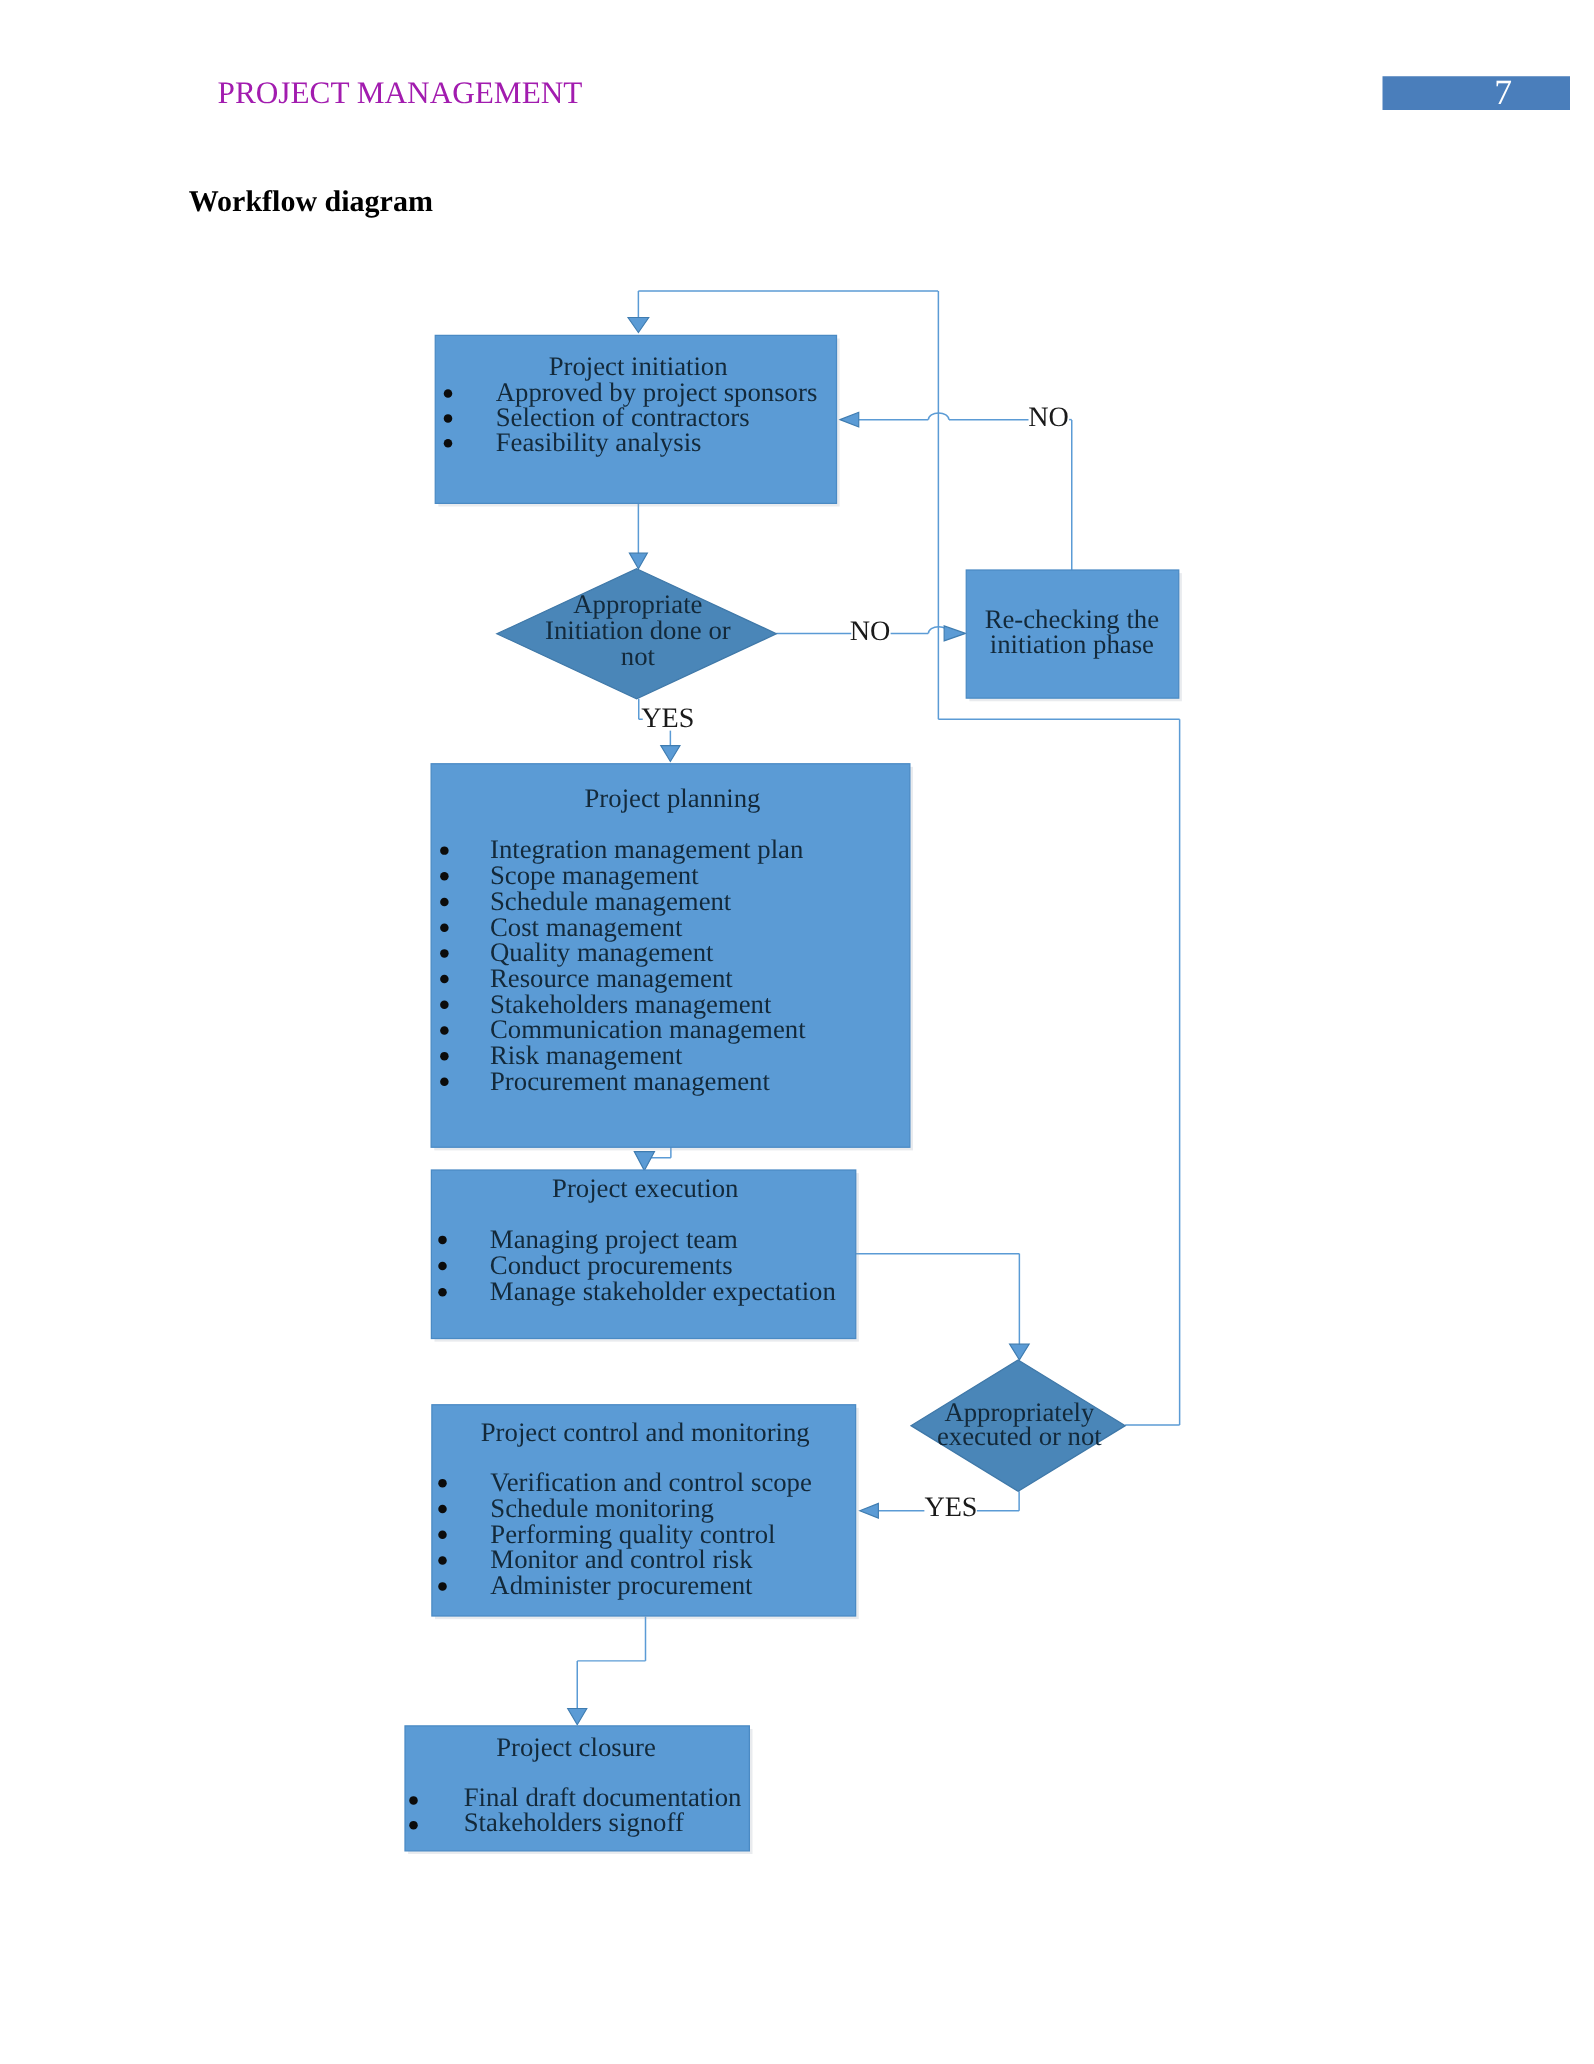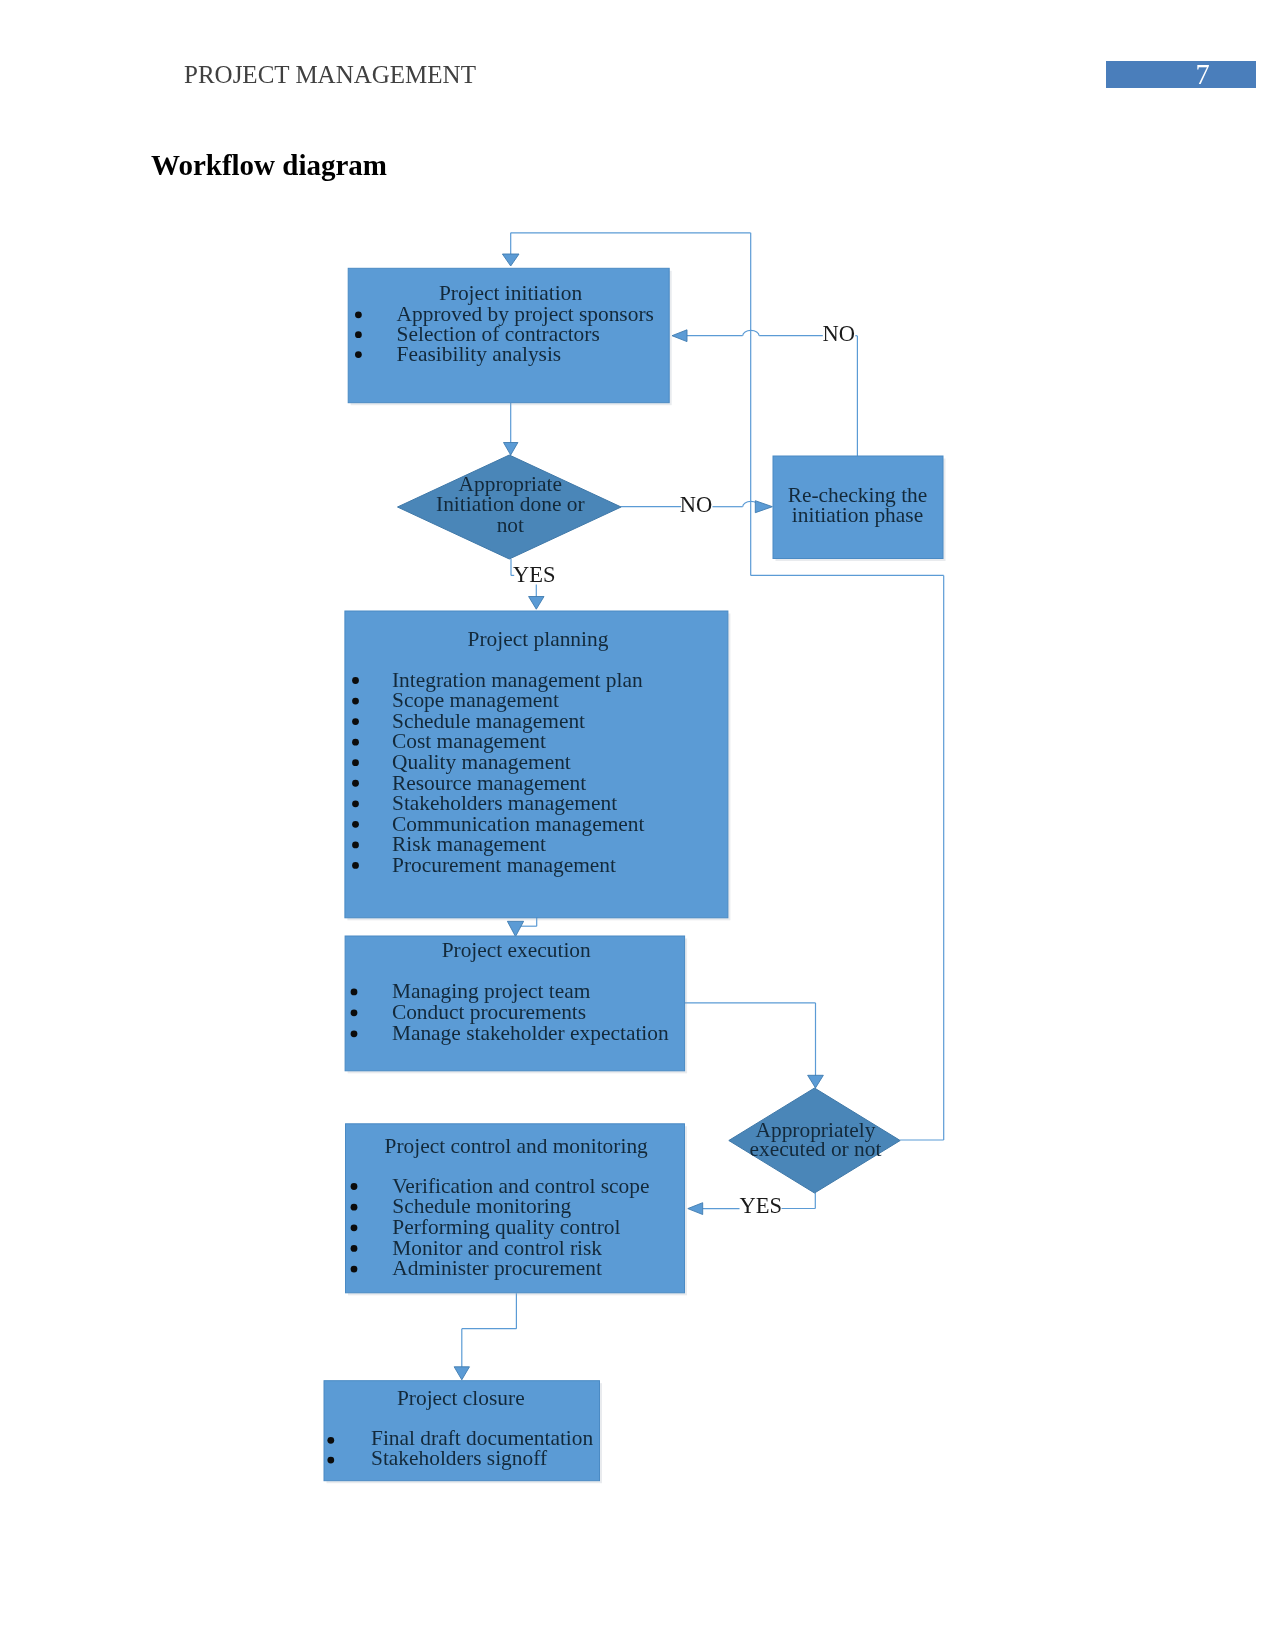--- a/index.html
+++ b/index.html
@@ -1,23 +1,23 @@
 <!DOCTYPE html>
 <html><head>
 <meta charset="utf-8">
 <title>PROJECT MANAGEMENT</title>
 <style>
   html,body{margin:0;padding:0;background:#ffffff;}
   body{width:1275px;height:1651px;font-family:"Liberation Serif",serif;overflow:hidden;position:relative;}
   .page{position:absolute;left:0;top:0;width:1275px;height:1651px;background:#fff;}
-  #hdr-title{position:absolute;left:184px;top:61px;font-size:25px;color:#404040;white-space:nowrap;}
+  #hdr-title{position:absolute;left:174px;top:61px;font-size:25px;color:#a21caf;white-space:nowrap;}
   #pagebadge{position:absolute;left:1106px;top:61px;width:150px;height:27px;background:#4a7ebb;}
   #pagenum{position:absolute;left:1106px;top:62px;width:193px;height:26px;line-height:26px;text-align:center;
            color:#ffffff;font-size:28.5px;}
-  #section-title{position:absolute;left:151px;top:149px;font-size:29px;font-weight:bold;color:#000;white-space:nowrap;}
+  #section-title{position:absolute;left:151px;top:149px;font-size:24px;font-weight:bold;color:#000;white-space:nowrap;}
   svg#flow{position:absolute;left:0;top:0;width:1275px;height:1651px;}
 </style>
 </head>
 <body>
 
 <div class="page">
   <div id="hdr-title">PROJECT MANAGEMENT</div>
   <div id="pagebadge"></div>
   <div id="pagenum">7</div>
   <div id="section-title">Workflow diagram</div>

